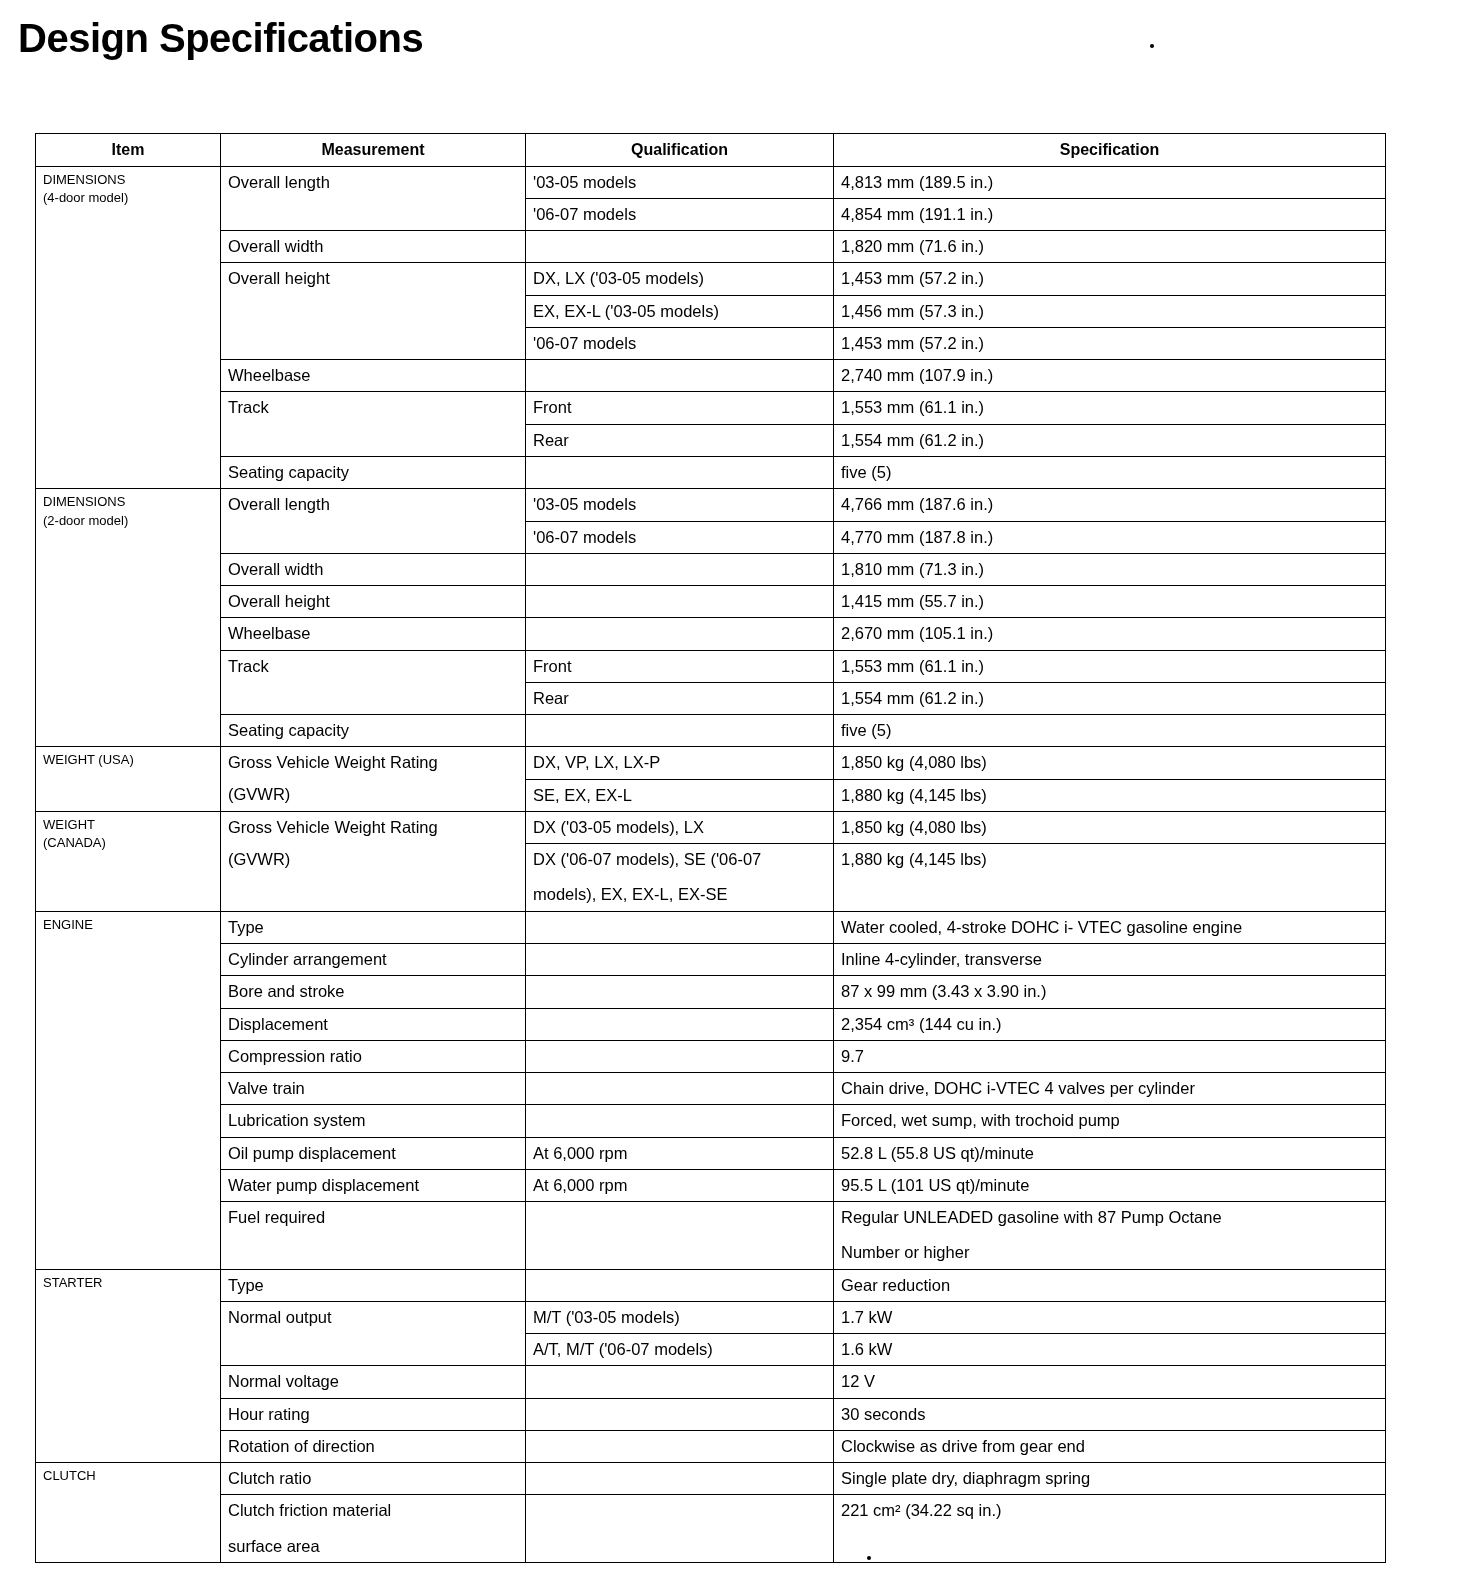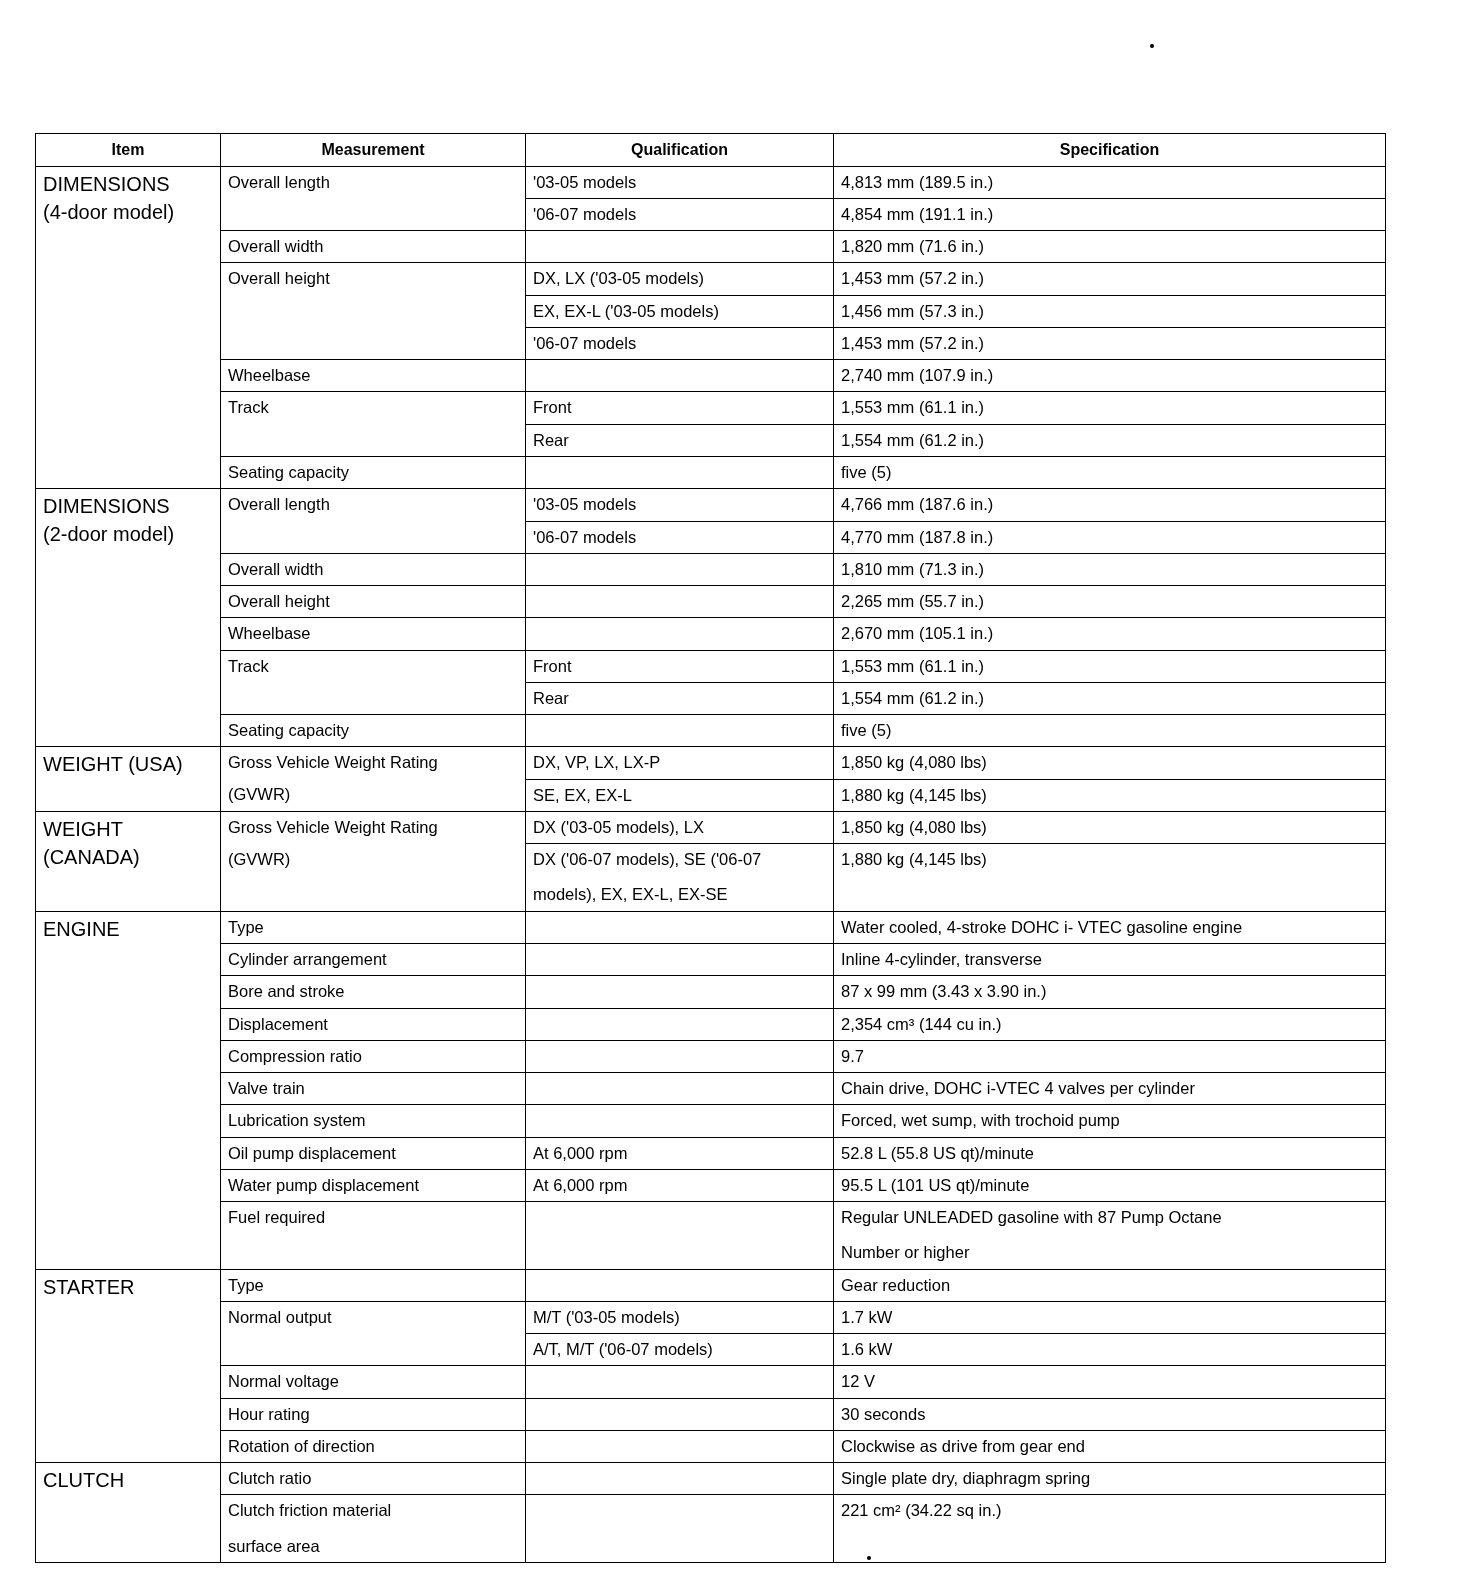--- a/index.html
+++ b/index.html
@@ -59,21 +59,21 @@
     box-sizing: border-box;
   }
   table.spec thead th {
     text-align: center;
     font-weight: bold;
     font-size: 16px;
     padding-top: 5px;
     padding-bottom: 5px;
   }
   td.item-cell {
-    font-size: 20px;
+    font-size: 13px;
     padding-left: 10px;
   }
   td.item-cell .sub {
     display: block;
     margin-top: 1px;
   }
   td.two-line .l2 {
     display: block;
     margin-top: 13px;
   }
@@ -96,20 +96,21 @@
     height: 4px;
     background: #000;
     border-radius: 50%;
   }
 </style>
 </head>
 <body>
 
 <div class="page">
 
+  <div class="page-title">Design Specifications</div>
   <div class="top-dot"></div>
 
   <div class="spec-table-wrap">
     <table class="spec">
       <colgroup>
         <col class="c-item">
           <col class="c-meas">
           <col class="c-qual">
           <col class="c-spec">
       </colgroup>
@@ -193,21 +194,21 @@
           <td>4,770 mm (187.8 in.)</td>
         </tr>
         <tr>
           <td>Overall width</td>
           <td></td>
           <td>1,810 mm (71.3 in.)</td>
         </tr>
         <tr>
           <td>Overall height</td>
           <td></td>
-          <td>2,265 mm (55.7 in.)</td>
+          <td>1,415 mm (55.7 in.)</td>
         </tr>
         <tr>
           <td>Wheelbase</td>
           <td></td>
           <td>2,670 mm (105.1 in.)</td>
         </tr>
         <tr>
           <td class="nb">Track</td>
           <td>Front</td>
           <td>1,553 mm (61.1 in.)</td>

